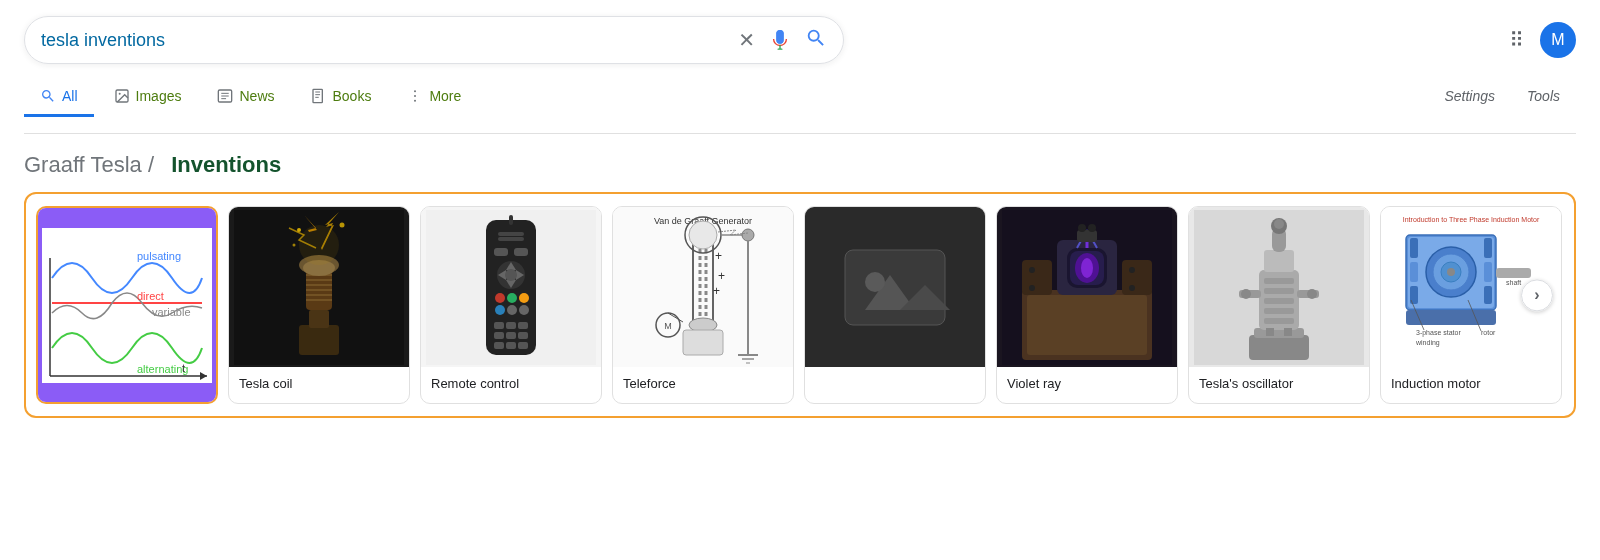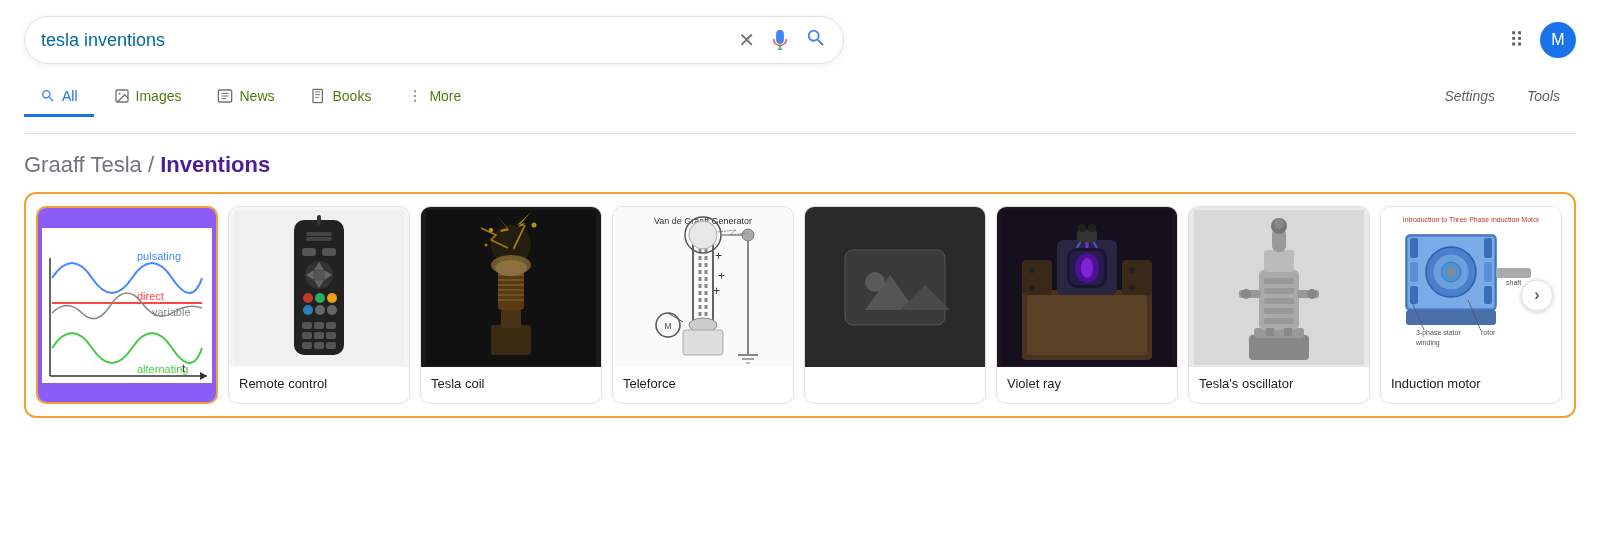--- a/index.html
+++ b/index.html
@@ -115,22 +115,23 @@
     }
 
     
     .section-title {
       font-size: 22px;
       color: #70757a;
       font-weight: 400;
       margin-bottom: 14px;
     }
     .section-title strong {
-      color: #4c1d95;
+      color: #14532d;
       font-weight: 700;
+      margin-left: 11px;
     }
 
     
     .inventions-carousel {
       border: 2px solid #f4a030;
       border-radius: 12px;
       padding: 12px 10px;
       position: relative;
       overflow: hidden;
     }
@@ -330,20 +331,54 @@
           <text x="95" y="72" font-size="11" fill="#ff4444" font-family="Arial">direct</text>
           <text x="110" y="88" font-size="11" fill="#888" font-family="Arial">variable</text>
           <text x="95" y="145" font-size="11" fill="#44cc44" font-family="Arial">alternating</text>
           <text x="140" y="144" font-size="11" fill="#333" font-family="Arial">t</text>
         </svg>
       </div>
       <div class="item-label">Alternating current</div>
     </div>
 
     <div class="carousel-item">
+      <div class="item-image dark-bg">
+        <svg width="170" height="155" viewBox="0 0 170 155">
+          <rect width="170" height="155" fill="#111"></rect>
+
+          <rect x="65" y="115" width="40" height="30" fill="#3a2a10" rx="3"></rect>
+          <rect x="75" y="100" width="20" height="18" fill="#4a3415" rx="2"></rect>
+
+          <rect x="72" y="60" width="26" height="40" fill="#5a3a15" rx="4"></rect>
+
+          <line x1="72" y1="65" x2="98" y2="65" stroke="#8a6a35" stroke-width="1"></line>
+          <line x1="72" y1="70" x2="98" y2="70" stroke="#8a6a35" stroke-width="1"></line>
+          <line x1="72" y1="75" x2="98" y2="75" stroke="#8a6a35" stroke-width="1"></line>
+          <line x1="72" y1="80" x2="98" y2="80" stroke="#8a6a35" stroke-width="1"></line>
+          <line x1="72" y1="85" x2="98" y2="85" stroke="#8a6a35" stroke-width="1"></line>
+          <line x1="72" y1="90" x2="98" y2="90" stroke="#8a6a35" stroke-width="1"></line>
+
+          <ellipse cx="85" cy="55" rx="20" ry="10" fill="#6a5530"></ellipse>
+          <ellipse cx="85" cy="58" rx="16" ry="8" fill="#8a7040"></ellipse>
+
+          <path d="M85,42 L75,22 L83,20 L70,5 L82,18 L74,20 L84,40" fill="#cc8800" opacity="0.9"></path>
+          <path d="M88,40 L100,15 L92,17 L105,2 L91,15 L99,13 L87,38" fill="#cc9900" opacity="0.8"></path>
+          <path d="M82,38 L65,30 L70,25 L55,18" stroke="#ddaa00" stroke-width="1.5" fill="none" opacity="0.7"></path>
+
+          <circle cx="85" cy="35" r="20" fill="rgba(200,150,0,0.1)"></circle>
+
+          <circle cx="65" cy="20" r="2" fill="#ffcc00" opacity="0.8"></circle>
+          <circle cx="108" cy="15" r="2.5" fill="#ffcc00" opacity="0.7"></circle>
+          <circle cx="60" cy="35" r="1.5" fill="#ffcc00" opacity="0.6"></circle>
+        </svg>
+      </div>
+      <div class="item-label">Tesla coil</div>
+    </div>
+
+    <div class="carousel-item">
       <div class="item-image remote-bg">
         <svg width="170" height="155" viewBox="0 0 170 155">
           <rect width="170" height="155" fill="#f0f0f0"></rect>
 
           <rect x="60" y="10" width="50" height="135" rx="10" fill="#222"></rect>
 
           <rect x="83" y="5" width="4" height="10" fill="#333" rx="2"></rect>
 
           <rect x="72" y="22" width="26" height="4" rx="2" fill="#444"></rect>
           <rect x="72" y="27" width="26" height="4" rx="2" fill="#444"></rect>
@@ -373,54 +408,20 @@
           <rect x="92" y="122" width="10" height="7" rx="2" fill="#555"></rect>
           <rect x="68" y="132" width="10" height="7" rx="2" fill="#555"></rect>
           <rect x="80" y="132" width="10" height="7" rx="2" fill="#555"></rect>
           <rect x="92" y="132" width="10" height="7" rx="2" fill="#555"></rect>
         </svg>
       </div>
       <div class="item-label">Remote control</div>
     </div>
 
     <div class="carousel-item">
-      <div class="item-image dark-bg">
-        <svg width="170" height="155" viewBox="0 0 170 155">
-          <rect width="170" height="155" fill="#111"></rect>
-
-          <rect x="65" y="115" width="40" height="30" fill="#3a2a10" rx="3"></rect>
-          <rect x="75" y="100" width="20" height="18" fill="#4a3415" rx="2"></rect>
-
-          <rect x="72" y="60" width="26" height="40" fill="#5a3a15" rx="4"></rect>
-
-          <line x1="72" y1="65" x2="98" y2="65" stroke="#8a6a35" stroke-width="1"></line>
-          <line x1="72" y1="70" x2="98" y2="70" stroke="#8a6a35" stroke-width="1"></line>
-          <line x1="72" y1="75" x2="98" y2="75" stroke="#8a6a35" stroke-width="1"></line>
-          <line x1="72" y1="80" x2="98" y2="80" stroke="#8a6a35" stroke-width="1"></line>
-          <line x1="72" y1="85" x2="98" y2="85" stroke="#8a6a35" stroke-width="1"></line>
-          <line x1="72" y1="90" x2="98" y2="90" stroke="#8a6a35" stroke-width="1"></line>
-
-          <ellipse cx="85" cy="55" rx="20" ry="10" fill="#6a5530"></ellipse>
-          <ellipse cx="85" cy="58" rx="16" ry="8" fill="#8a7040"></ellipse>
-
-          <path d="M85,42 L75,22 L83,20 L70,5 L82,18 L74,20 L84,40" fill="#cc8800" opacity="0.9"></path>
-          <path d="M88,40 L100,15 L92,17 L105,2 L91,15 L99,13 L87,38" fill="#cc9900" opacity="0.8"></path>
-          <path d="M82,38 L65,30 L70,25 L55,18" stroke="#ddaa00" stroke-width="1.5" fill="none" opacity="0.7"></path>
-
-          <circle cx="85" cy="35" r="20" fill="rgba(200,150,0,0.1)"></circle>
-
-          <circle cx="65" cy="20" r="2" fill="#ffcc00" opacity="0.8"></circle>
-          <circle cx="108" cy="15" r="2.5" fill="#ffcc00" opacity="0.7"></circle>
-          <circle cx="60" cy="35" r="1.5" fill="#ffcc00" opacity="0.6"></circle>
-        </svg>
-      </div>
-      <div class="item-label">Tesla coil</div>
-    </div>
-
-    <div class="carousel-item">
       <div class="item-image vandegraaf-bg">
         <svg width="170" height="155" viewBox="0 0 170 155">
           <rect width="170" height="155" fill="#fafafa"></rect>
           <text x="85" y="14" text-anchor="middle" font-size="9" fill="#333" font-family="Arial">Van de Graaff Generator</text>
 
           <rect x="75" y="20" width="20" height="100" rx="4" fill="none" stroke="#333" stroke-width="1.5"></rect>
 
           <line x1="82" y1="25" x2="82" y2="115" stroke="#888" stroke-width="3" stroke-dasharray="4,3"></line>
           <line x1="88" y1="25" x2="88" y2="115" stroke="#888" stroke-width="3" stroke-dasharray="4,3"></line>
 

